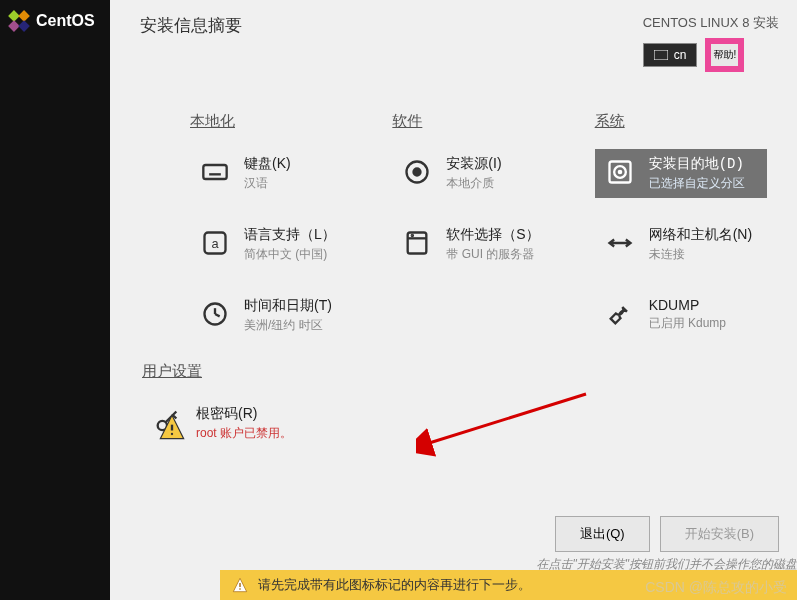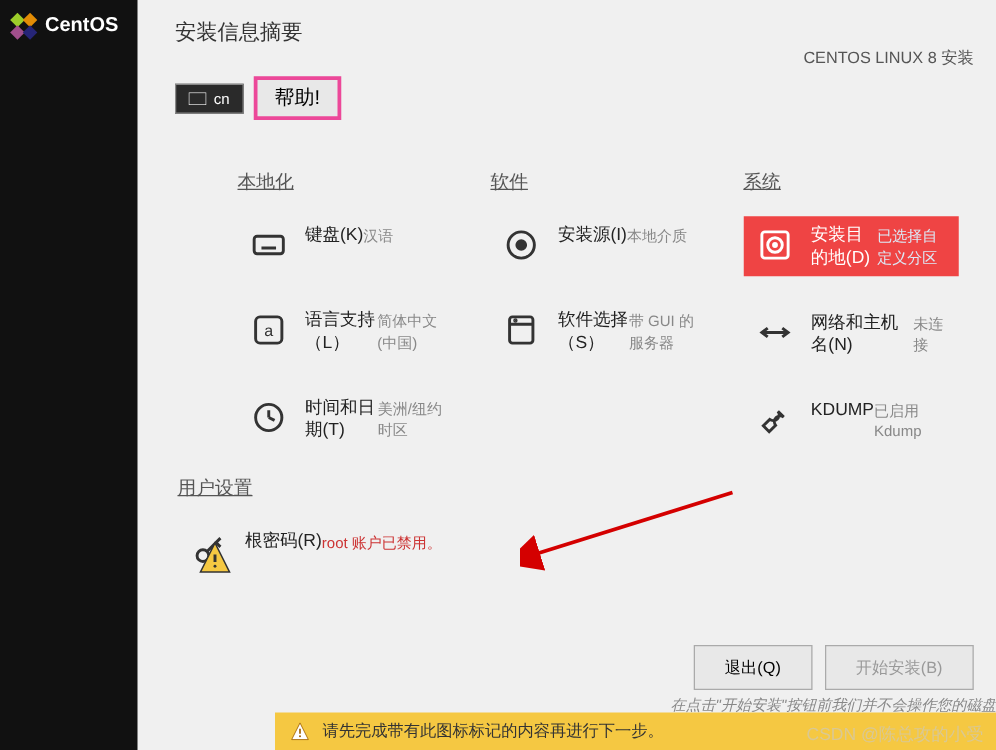--- a/index.html
+++ b/index.html
@@ -2,35 +2,35 @@
 <html><head>
 <meta charset="utf-8">
 <style>
 * { margin: 0; padding: 0; box-sizing: border-box; }
 body { font-family: "Microsoft YaHei", sans-serif; background: #2b2b2b; width: 797px; height: 600px; overflow: hidden; position: relative; }
 .sidebar { position: absolute; left: 0; top: 0; width: 114px; height: 600px; background: #111; }
 .logo { display: flex; align-items: center; padding: 10px 8px; gap: 6px; }
 .logo-icon { width: 22px; height: 22px; }
 .logo-text { color: #fff; font-size: 16px; font-weight: bold; }
 .main { position: absolute; left: 110px; top: 0; right: 0; bottom: 0; background: #f0f0f0; }
-.header { display: flex; justify-content: space-between; padding: 14px 18px 0 30px; flex-direction: column; }
+.header { display: flex; justify-content: space-between; padding: 14px 18px 0 30px; }
 .title { font-size: 17px; color: #333; }
 .header-right { text-align: right; }
 .installer-title { font-size: 13px; color: #555; margin-bottom: 6px; }
 .lang-help { display: flex; gap: 8px; align-items: center; }
 .lang-box { background: #2a2a2a; color: #fff; padding: 4px 10px; font-size: 12px; display: flex; align-items: center; gap: 6px; border: 1px solid #888; }
-.help-btn { background: #e8e8e8; border: 3px solid #ec4899; padding: 4px 14px; font-size: 16px; cursor: pointer; }
+.help-btn { background: #e8e8e8; border: 6px solid #ec4899; padding: 4px 2px; font-size: 10px; cursor: pointer; }
 .content { padding: 40px 30px 10px 80px; display: flex; gap: 30px; }
 .col { flex: 1; min-width: 0; }
 .section-title { font-size: 15px; color: #555; margin-bottom: 18px; text-decoration: underline; }
 .item { display: flex; gap: 12px; margin-bottom: 22px; cursor: pointer; padding: 6px 8px; }
-.item.selected { background: #ef4444; color: #fff; }
+.item.selected { background: #737373; color: #fff; font-family: Liberation Mono, monospace; }
 .icon-box { width: 34px; height: 34px; display: flex; align-items: center; justify-content: center; flex-shrink: 0; }
 .icon-box svg { width: 28px; height: 28px; }
-.item-text { display: flex; flex-direction: row; }
+.item-text { display: flex; flex-direction: column; }
 .item-label { font-size: 14px; font-weight: 500; color: #222; }
 .item.selected .item-label { color: #fff; }
 .item-sub { font-size: 12px; color: #888; margin-top: 2px; }
 .item.selected .item-sub { color: #dce8f5; }
 .item-sub.warn { color: #cc3333; }
 .user-section { padding-left: 32px; margin-top: -10px; }
 .footer { position: absolute; bottom: 48px; right: 18px; display: flex; gap: 10px; }
 .btn { padding: 8px 24px; font-size: 13px; border: 1px solid #aaa; background: #e8e8e8; cursor: pointer; }
 .btn.disabled { color: #999; }
 .hint { position: absolute; bottom: 27px; right: 0; font-size: 12px; color: #888; font-style: italic; }

